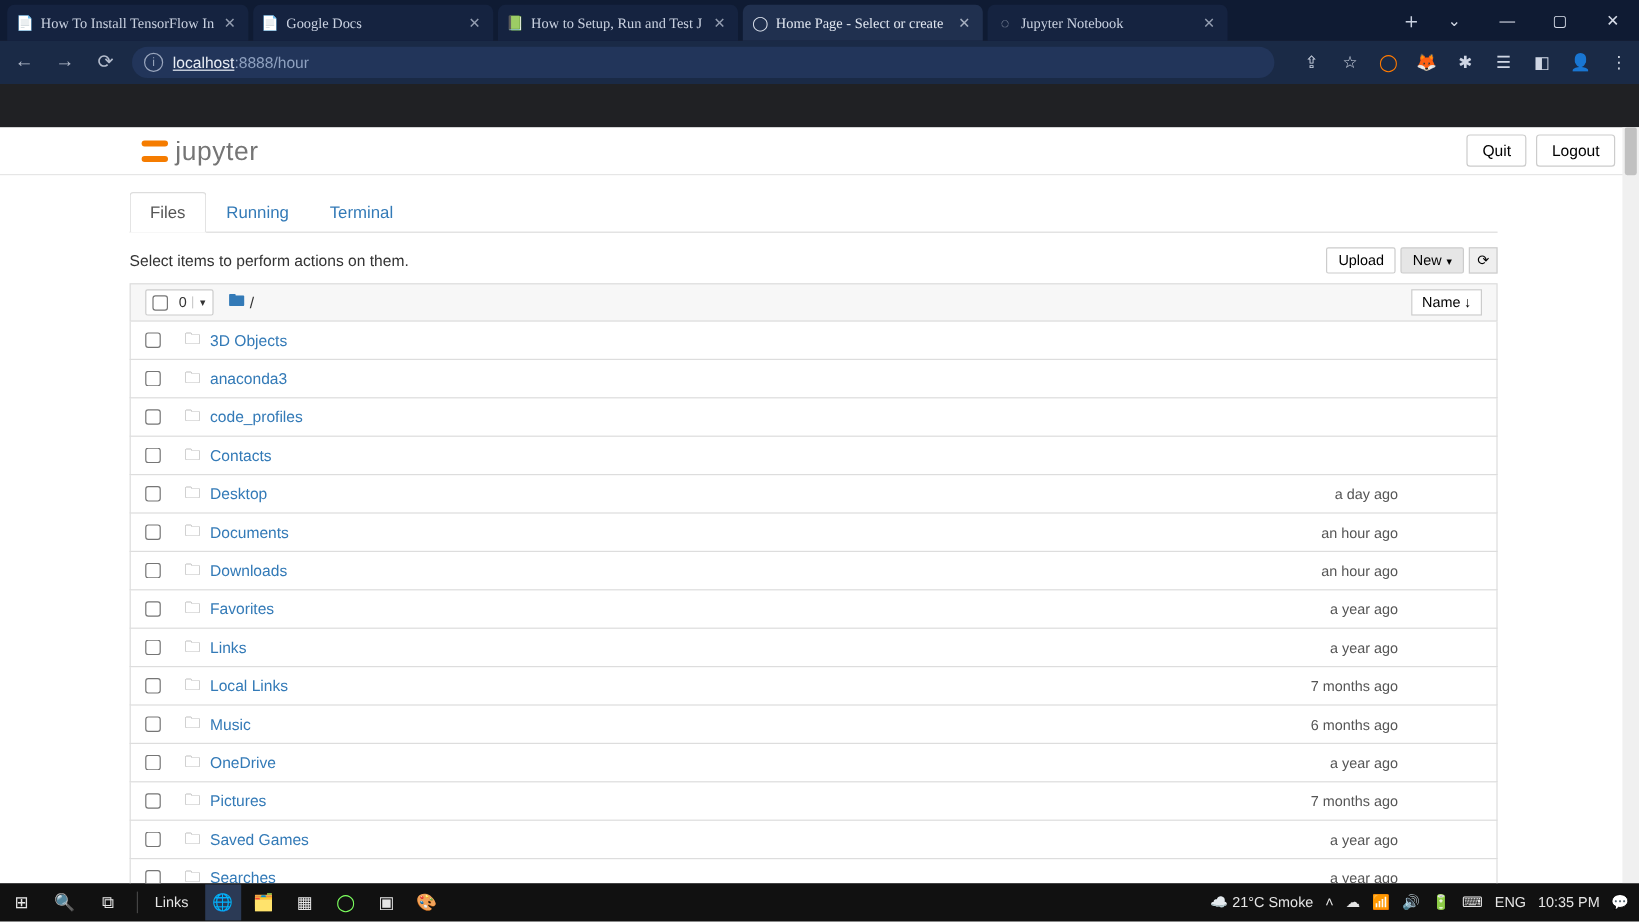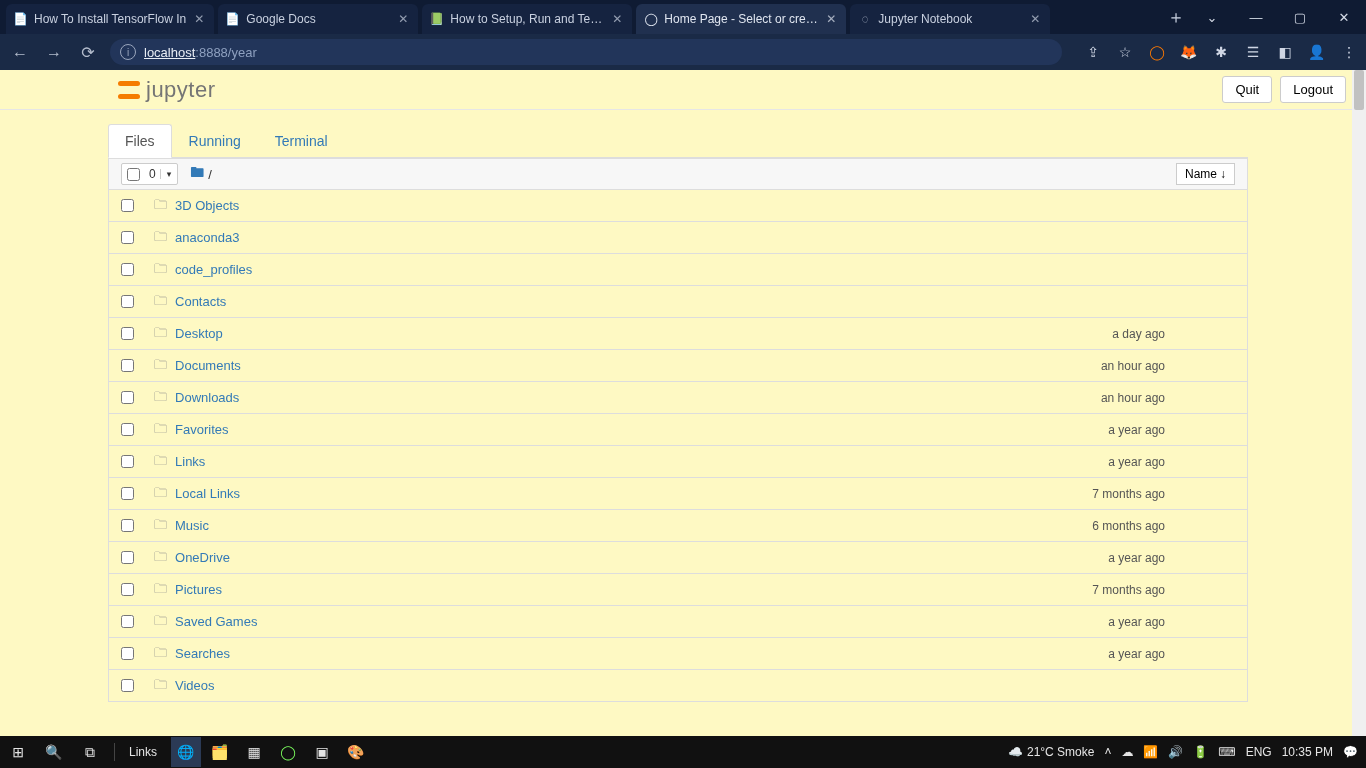--- a/index.html
+++ b/index.html
@@ -5,37 +5,37 @@
 * { margin: 0; padding: 0; box-sizing: border-box; font-family: "Segoe UI", Arial, sans-serif; }
 html, body { width: 1366px; height: 768px; overflow: hidden; background: #fff; }
 
 
 .chrome-window { width: 1366px; height: 768px; display: flex; flex-direction: column; background:#202124;}
 .titlebar { height: 34px; background: #0f1b33; display: flex; align-items: stretch; }
 .tab-strip { display: flex; flex: 1; align-items: flex-end; padding-left: 6px; }
 .tab { display: flex; align-items: center; height: 30px; padding: 0 8px; margin-right: 4px; border-radius: 6px 6px 0 0; font-size: 12px; color: #c9d1e0; max-width: 210px; min-width: 200px; background: #152340; gap:6px; cursor:pointer;}
 .tab.active { background: #20304f; color: #e0e6f0; }
 .tab .favicon { width:14px; height:14px; display:inline-flex; align-items:center; justify-content:center; }
-.tab .tab-title { flex:1; white-space:nowrap; overflow:hidden; text-overflow:ellipsis; }
+.tab .tab-title { flex:1; white-space:nowrap; overflow:hidden; text-overflow:ellipsis;font-family:Liberation Serif, serif; }
 .tab .tab-close { width:14px; height:14px; display:flex; align-items:center; justify-content:center; font-size:12px; opacity:.7; }
 .tab-add { width:28px; display:flex; align-items:center; justify-content:center; color:#c9d1e0; font-size:18px; }
 .window-controls { display:flex; align-items:center; color:#d5dbe7; }
 .window-controls span { width:44px; height:34px; display:flex; align-items:center; justify-content:center; font-size:13px; }
 
 .navbar { height: 36px; background:#1a2a46; display:flex; align-items:center; padding:0 8px; gap:10px; color:#cfd6e4;}
 .nav-btn { width:24px; height:24px; display:flex; align-items:center; justify-content:center; font-size:16px; opacity:.85; cursor:pointer;}
 .url-bar { flex:1; height:26px; background:#22355a; border-radius:13px; display:flex; align-items:center; padding:0 10px; font-size:13px; color:#d8dee9;}
 .url-bar .info-icon { width:16px; height:16px; border:1px solid #9aa6bd; border-radius:50%; display:inline-flex;align-items:center;justify-content:center;font-size:10px;margin-right:8px;color:#9aa6bd;}
 .url-host { color:#e8edf5;text-decoration:underline; }
 .url-rest { color:#8ea0bf; }
 .ext-icons { display:flex; align-items:center; gap:14px; margin-left:12px; }
 .ext-icons span { width:18px; height:18px; display:inline-flex; align-items:center; justify-content:center; font-size:14px;}
 
 
-.page { flex:1; background:#fef9c3; position:relative; overflow:hidden; }
+.page { flex:1; background:#ffffff; position:relative; overflow:hidden;margin-top:36px; }
 .page-scroll-track { position:absolute; right:0; top:0; bottom:0; width:14px; background:#f0f0f0;}
 .page-scroll-thumb { position:absolute; right:2px; top:0; width:10px; height:40px; background:#c1c1c1; border-radius:2px;}
 .jp-header { height:40px; border-bottom:1px solid #e6e6e6; display:flex; align-items:center; padding:0 20px 0 118px; }
 .jp-logo { display:flex; align-items:center; gap:6px; color:#666; font-size:22px; letter-spacing:.5px; }
 .jp-logo .mark { width:22px; height:22px; position:relative;}
 .jp-logo .mark::before,.jp-logo .mark::after{content:"";position:absolute;left:0;right:0;height:5px;border-radius:5px;}
 .jp-logo .mark::before{top:2px;background:#f57c00;}
 .jp-logo .mark::after{bottom:2px;background:#f57c00;}
 .jp-logo .logo-text{color:#757575;}
 .jp-header-right { margin-left:auto; display:flex; gap:8px;}
@@ -126,21 +126,21 @@
     </div>
   </div>
 
   <div class="navbar">
     <span class="nav-btn">←</span>
     <span class="nav-btn">→</span>
     <span class="nav-btn">⟳</span>
     <div class="url-bar">
       <span class="info-icon">i</span>
       <span class="url-host">localhost</span>
-        <span class="url-rest">:8888/year</span>
+        <span class="url-rest">:8888/hour</span>
     </div>
     <div class="ext-icons">
       <span>⇪</span>
       <span>☆</span>
       <span style="color:#ff7a00">◯</span>
       <span style="color:#ef6c00">🦊</span>
       <span>✱</span>
       <span>☰</span>
       <span>◧</span>
       <span>👤</span>
@@ -164,20 +164,27 @@
       </div>
     </div>
 
     <div class="jp-body">
       <div class="tabs" id="jtabs">
           <div class="jtab active">Files</div>
           <div class="jtab">Running</div>
           <div class="jtab">Terminal</div>
         </div>
 
+      <div class="toolbar-row">
+        <span>Select items to perform actions on them.</span>
+        <span class="spacer"></span>
+        <button class="small-btn">Upload</button>
+        <button class="small-btn new"><span>New</span><span class="caret">▾</span></button>
+        <button class="refresh-btn">⟳</button>
+      </div>
 
       <div class="list-hdr">
         <div class="sel-box">
           <input type="checkbox" style="">
           <span class="cnt">0</span>
           <span class="dd">▾</span>
         </div>
         <span class="folder-icon-h">🖿</span>
         <span>/</span>
         <div class="hdr-right">

